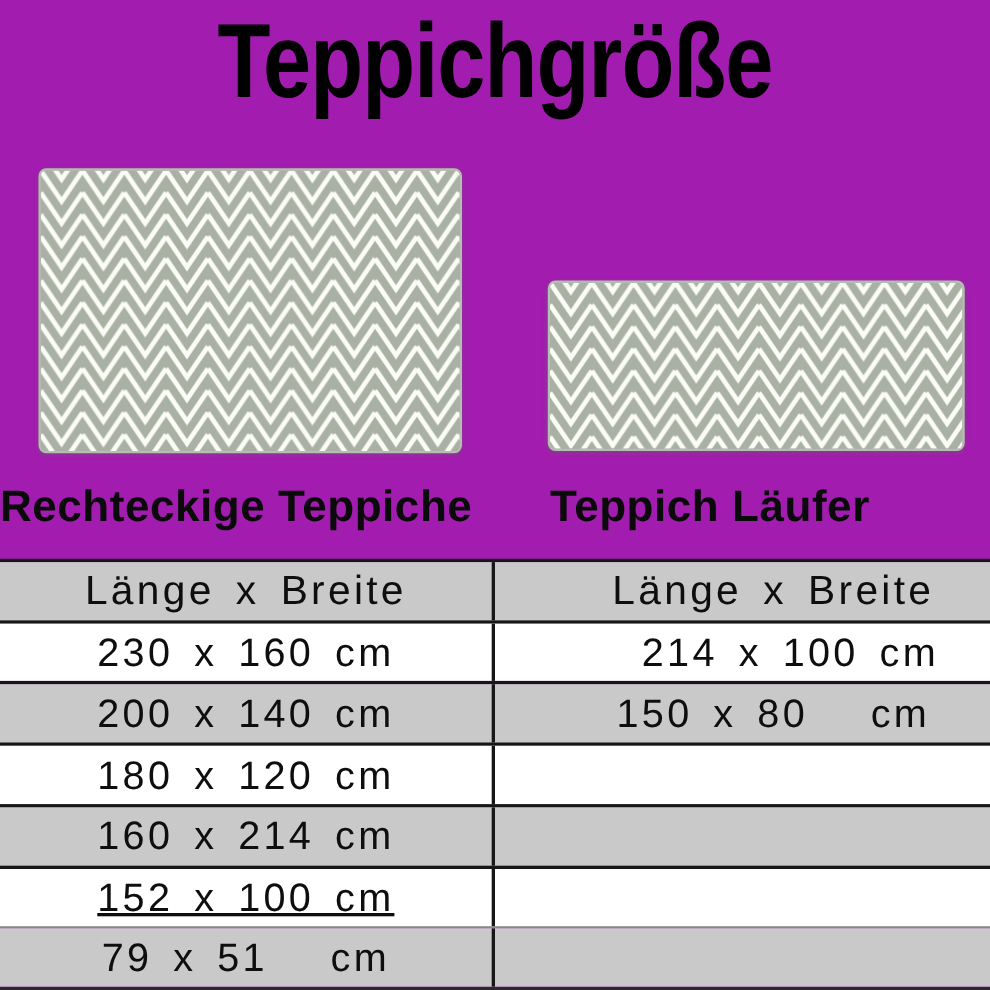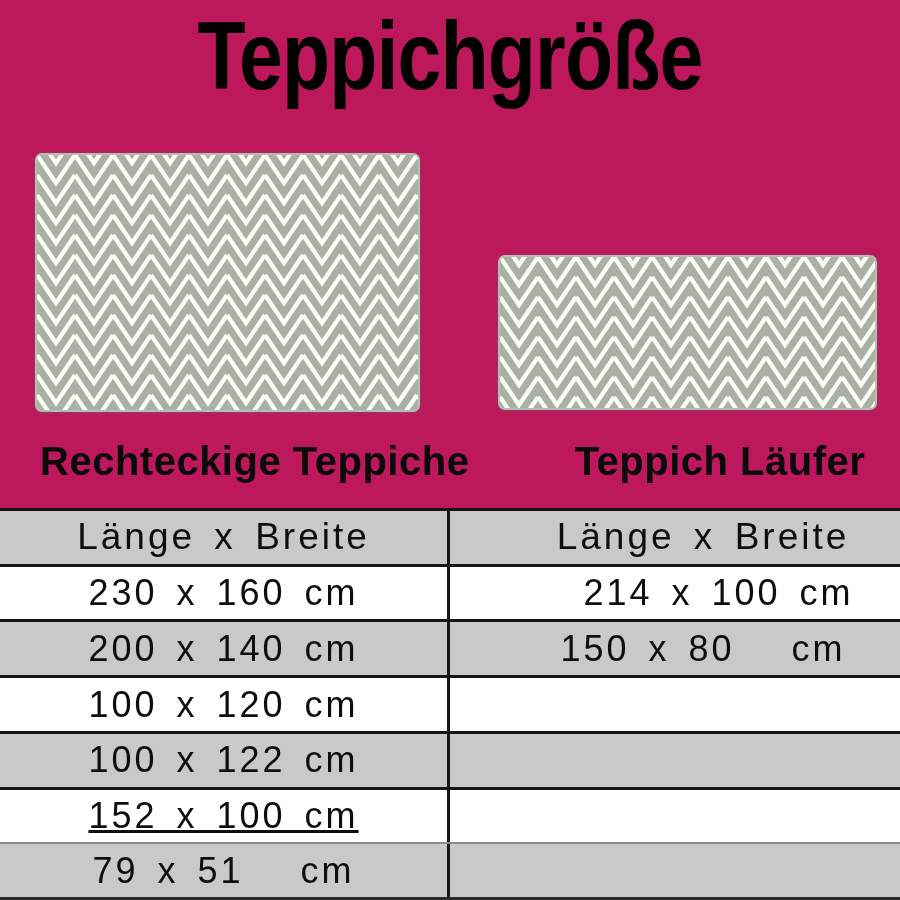--- a/index.html
+++ b/index.html
@@ -13,21 +13,21 @@
   *{margin:0;padding:0;box-sizing:border-box;}
   html,body{background:#ffffff;}
   body{
     font-family:"Liberation Sans", sans-serif;
     color:var(--text);
   }
   .canvas{
     position:relative;
     width:900px;
     height:900px;
-    background:#be185d;
+    background:#a21caf;
     overflow:hidden;
   }
   .page-title{
     position:absolute;
     top:8px; left:0;
     width:900px;
     text-align:center;
     font-size:96px;
     font-weight:bold;
     line-height:96px;
@@ -48,25 +48,24 @@
   .rug svg{display:block;}
   .rug-rect{ left:35px; top:153px; width:385px; height:259px; }
   .rug-runner{ left:498px; top:255px; width:379px; height:155px; }
   .rug-label{
     position:absolute;
     top:437px;
     height:50px;
     font-size:40px;
     font-weight:bold;
     letter-spacing:0.5px;
-    text-align:center;
+    text-align:left;
     line-height:48px;
     color:#0a0a0a;
     white-space:nowrap;
-    padding-left:40px;
   }
   .rug-label.left{ left:0px; width:460px; }
   .rug-label.right{ left:500px; width:400px; }
   .size-table{
     position:absolute;
     left:0; top:508px;
     width:900px;
     height:392px;
     display:flex;
     flex-direction:column;
@@ -151,25 +150,25 @@
     </div>
     <div class="trow white">
       <div class="tcell left">230 x 160 cm</div>
       <div class="tcell right">214 x 100 cm</div>
     </div>
     <div class="trow gray">
       <div class="tcell left">200 x 140 cm</div>
       <div class="tcell right">150 x 80   cm</div>
     </div>
     <div class="trow white">
-      <div class="tcell left">100 x 120 cm</div>
+      <div class="tcell left">180 x 120 cm</div>
       <div class="tcell right"></div>
     </div>
     <div class="trow gray">
-      <div class="tcell left">100 x 122 cm</div>
+      <div class="tcell left">160 x 214 cm</div>
       <div class="tcell right"></div>
     </div>
     <div class="trow white thin-border">
       <div class="tcell left">152 x 100 cm</div>
       <div class="tcell right"></div>
     </div>
     <div class="trow gray no-border">
       <div class="tcell left">79 x 51   cm</div>
       <div class="tcell right"></div>
     </div>

